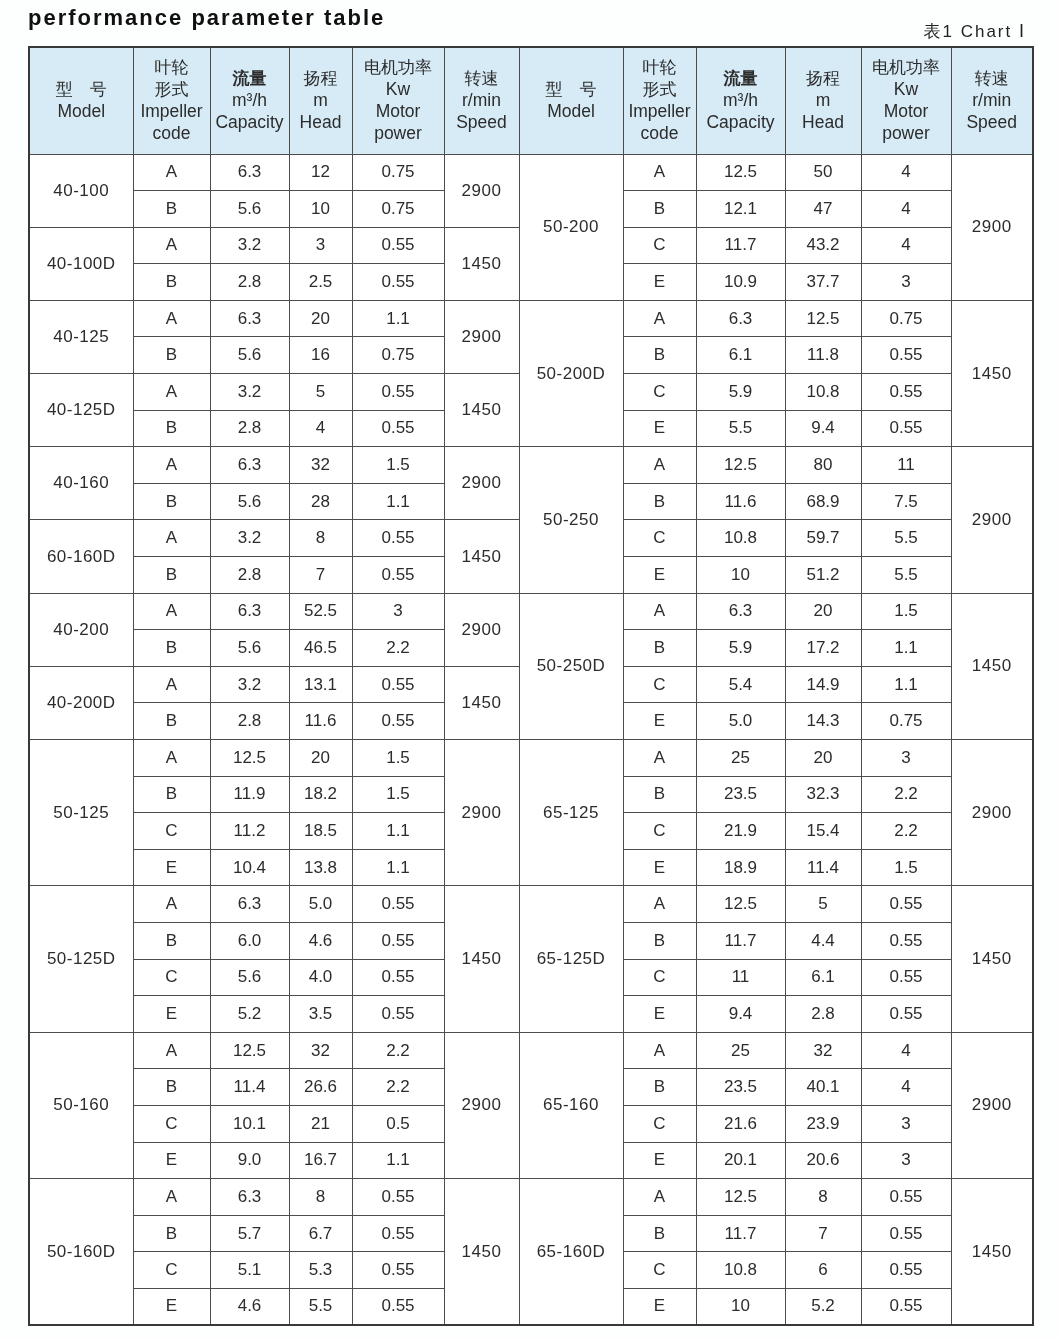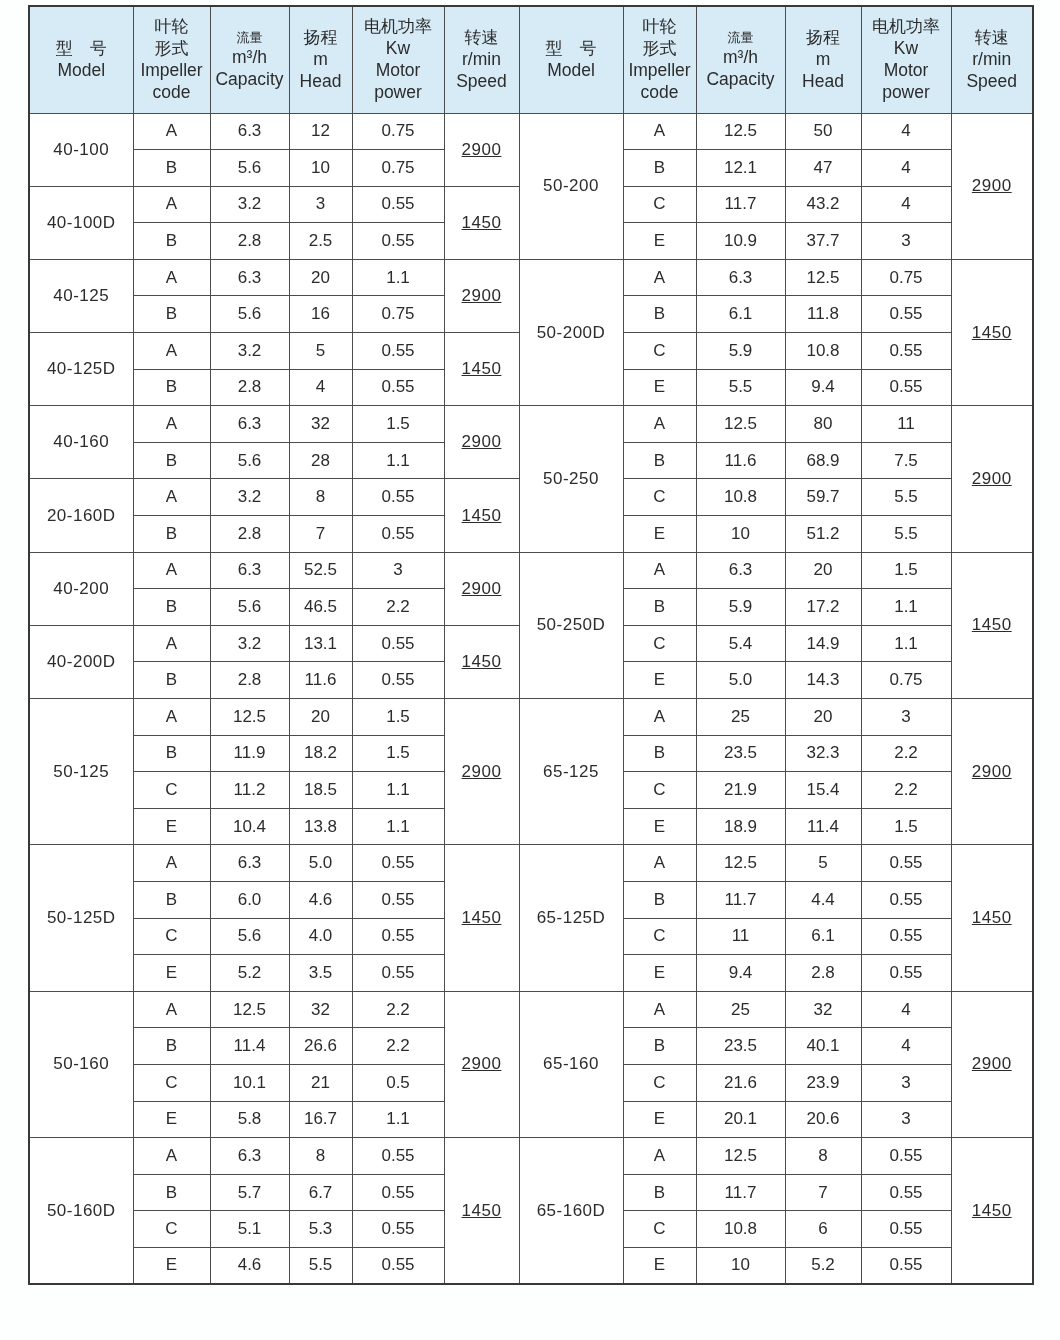--- a/index.html
+++ b/index.html
@@ -48,32 +48,36 @@
     padding: 0;
     overflow: hidden;
   }
   table.perf thead th {
     background: #d7ebf6;
     height: 107px;
     line-height: 1.26;
     font-size: 17px;
   }
   table.perf thead .zh { font-size: 17px; }
-  table.perf thead .zh-bold { font-size: 13px; font-weight: normal; }
+  table.perf thead .zh-bold { font-size: 17px; font-weight: bold; }
   table.perf thead .en { font-size: 17.5px; }
   tr.body-row { height: 36.6px; }
   td.shaded { background: #d7ebf6; }
   td.model-cell { font-size: 17.5px; letter-spacing: 0.5px; }
-  td.speed-cell { font-size: 17.5px; letter-spacing: 0.5px; text-decoration: underline; }
+  td.speed-cell { font-size: 17.5px; letter-spacing: 0.5px; }
 </style>
 </head>
 <body>
 
 <div class="page">
 
+  <div class="topbar">
+    <div class="title">performance  parameter  table</div>
+    <div class="chart-label">表1  Chart Ⅰ</div>
+  </div>
 
   <table class="perf">
     <colgroup>
       <col style="width:104px">
         <col style="width:77px">
         <col style="width:79px">
       <col style="width:63px">
         <col style="width:92px">
         <col style="width:75px">
       <col style="width:104px">
@@ -260,21 +264,21 @@
           <td>B</td>
           <td>5.6</td>
           <td>28</td>
           <td>1.1</td>
           <td>B</td>
           <td>11.6</td>
           <td>68.9</td>
           <td>7.5</td>
         </tr>
         <tr class="body-row">
-          <td rowspan="2" class="model-cell">20-160D</td>
+          <td rowspan="2" class="model-cell">60-160D</td>
           <td>A</td>
           <td>3.2</td>
           <td>8</td>
           <td>0.55</td>
           <td rowspan="2" class="speed-cell">1450</td>
           <td>C</td>
           <td>10.8</td>
           <td>59.7</td>
           <td>5.5</td>
         </tr>
@@ -451,21 +455,21 @@
           <td>10.1</td>
           <td>21</td>
           <td>0.5</td>
           <td>C</td>
           <td>21.6</td>
           <td>23.9</td>
           <td>3</td>
         </tr>
         <tr class="body-row">
           <td>E</td>
-          <td>5.8</td>
+          <td>9.0</td>
           <td>16.7</td>
           <td>1.1</td>
           <td>E</td>
           <td>20.1</td>
           <td>20.6</td>
           <td>3</td>
         </tr>
         <tr class="body-row">
           <td rowspan="4" class="model-cell shaded">50-160D</td>
           <td class="shaded">A</td>

